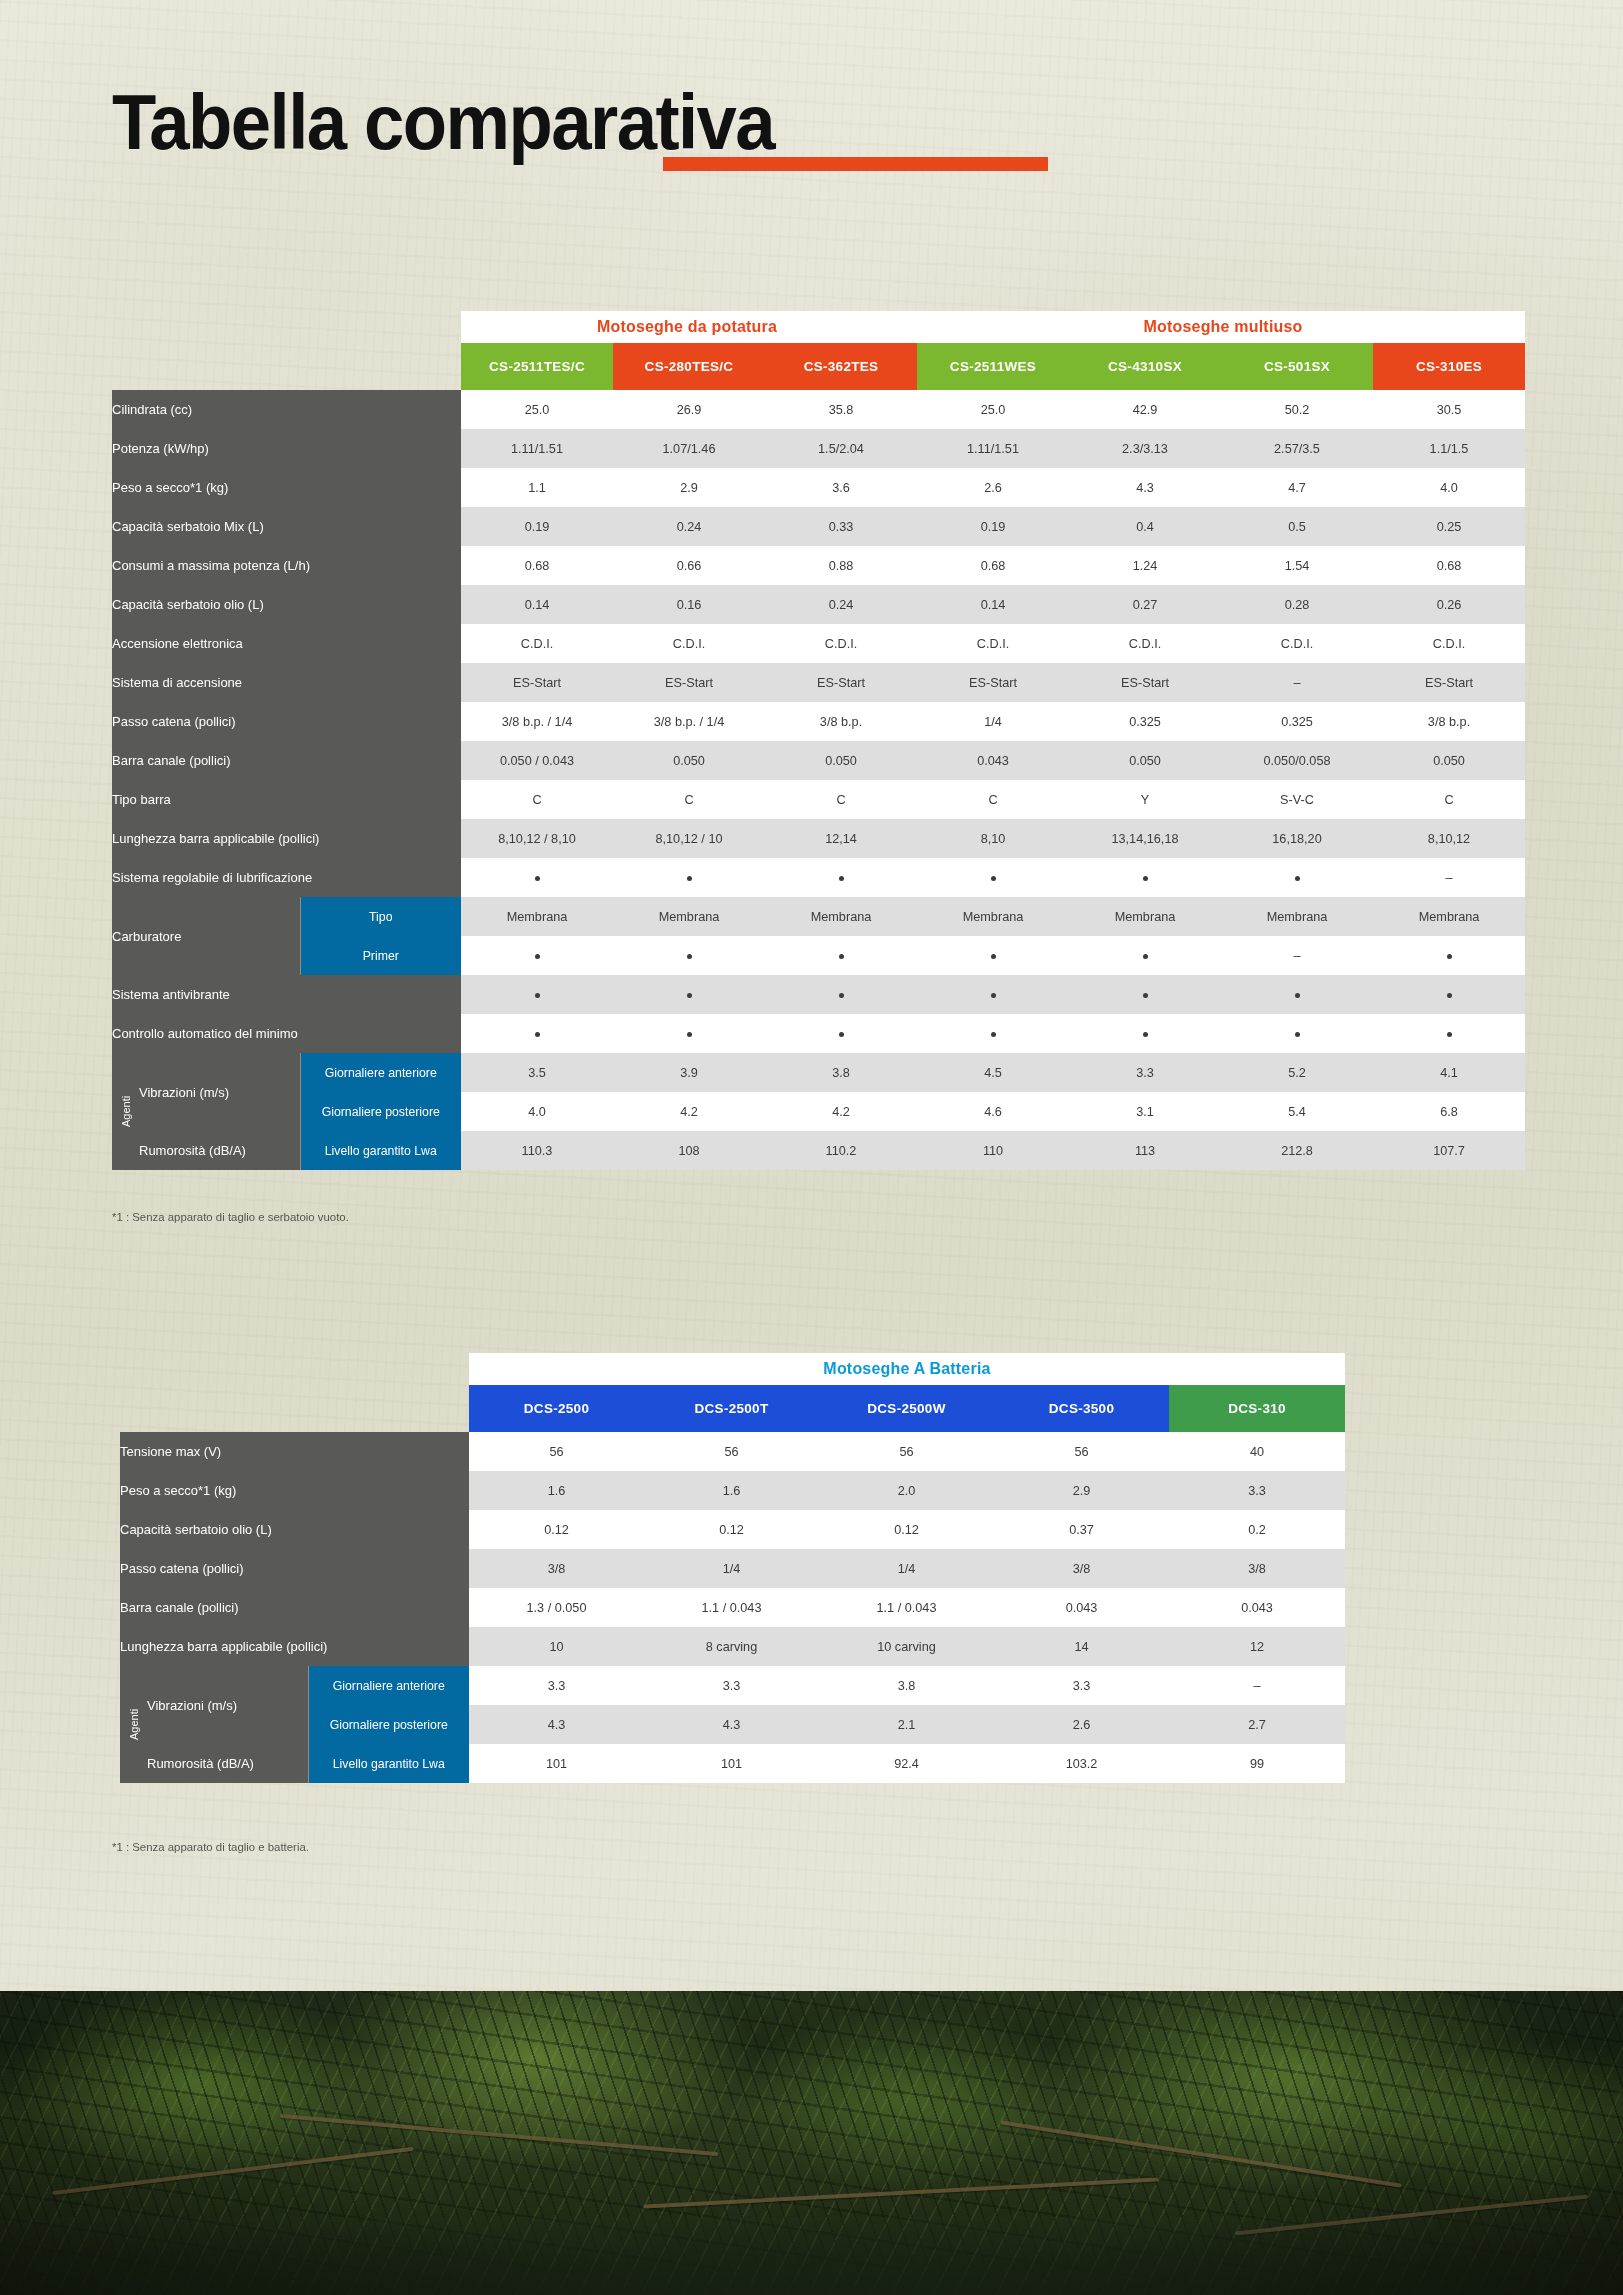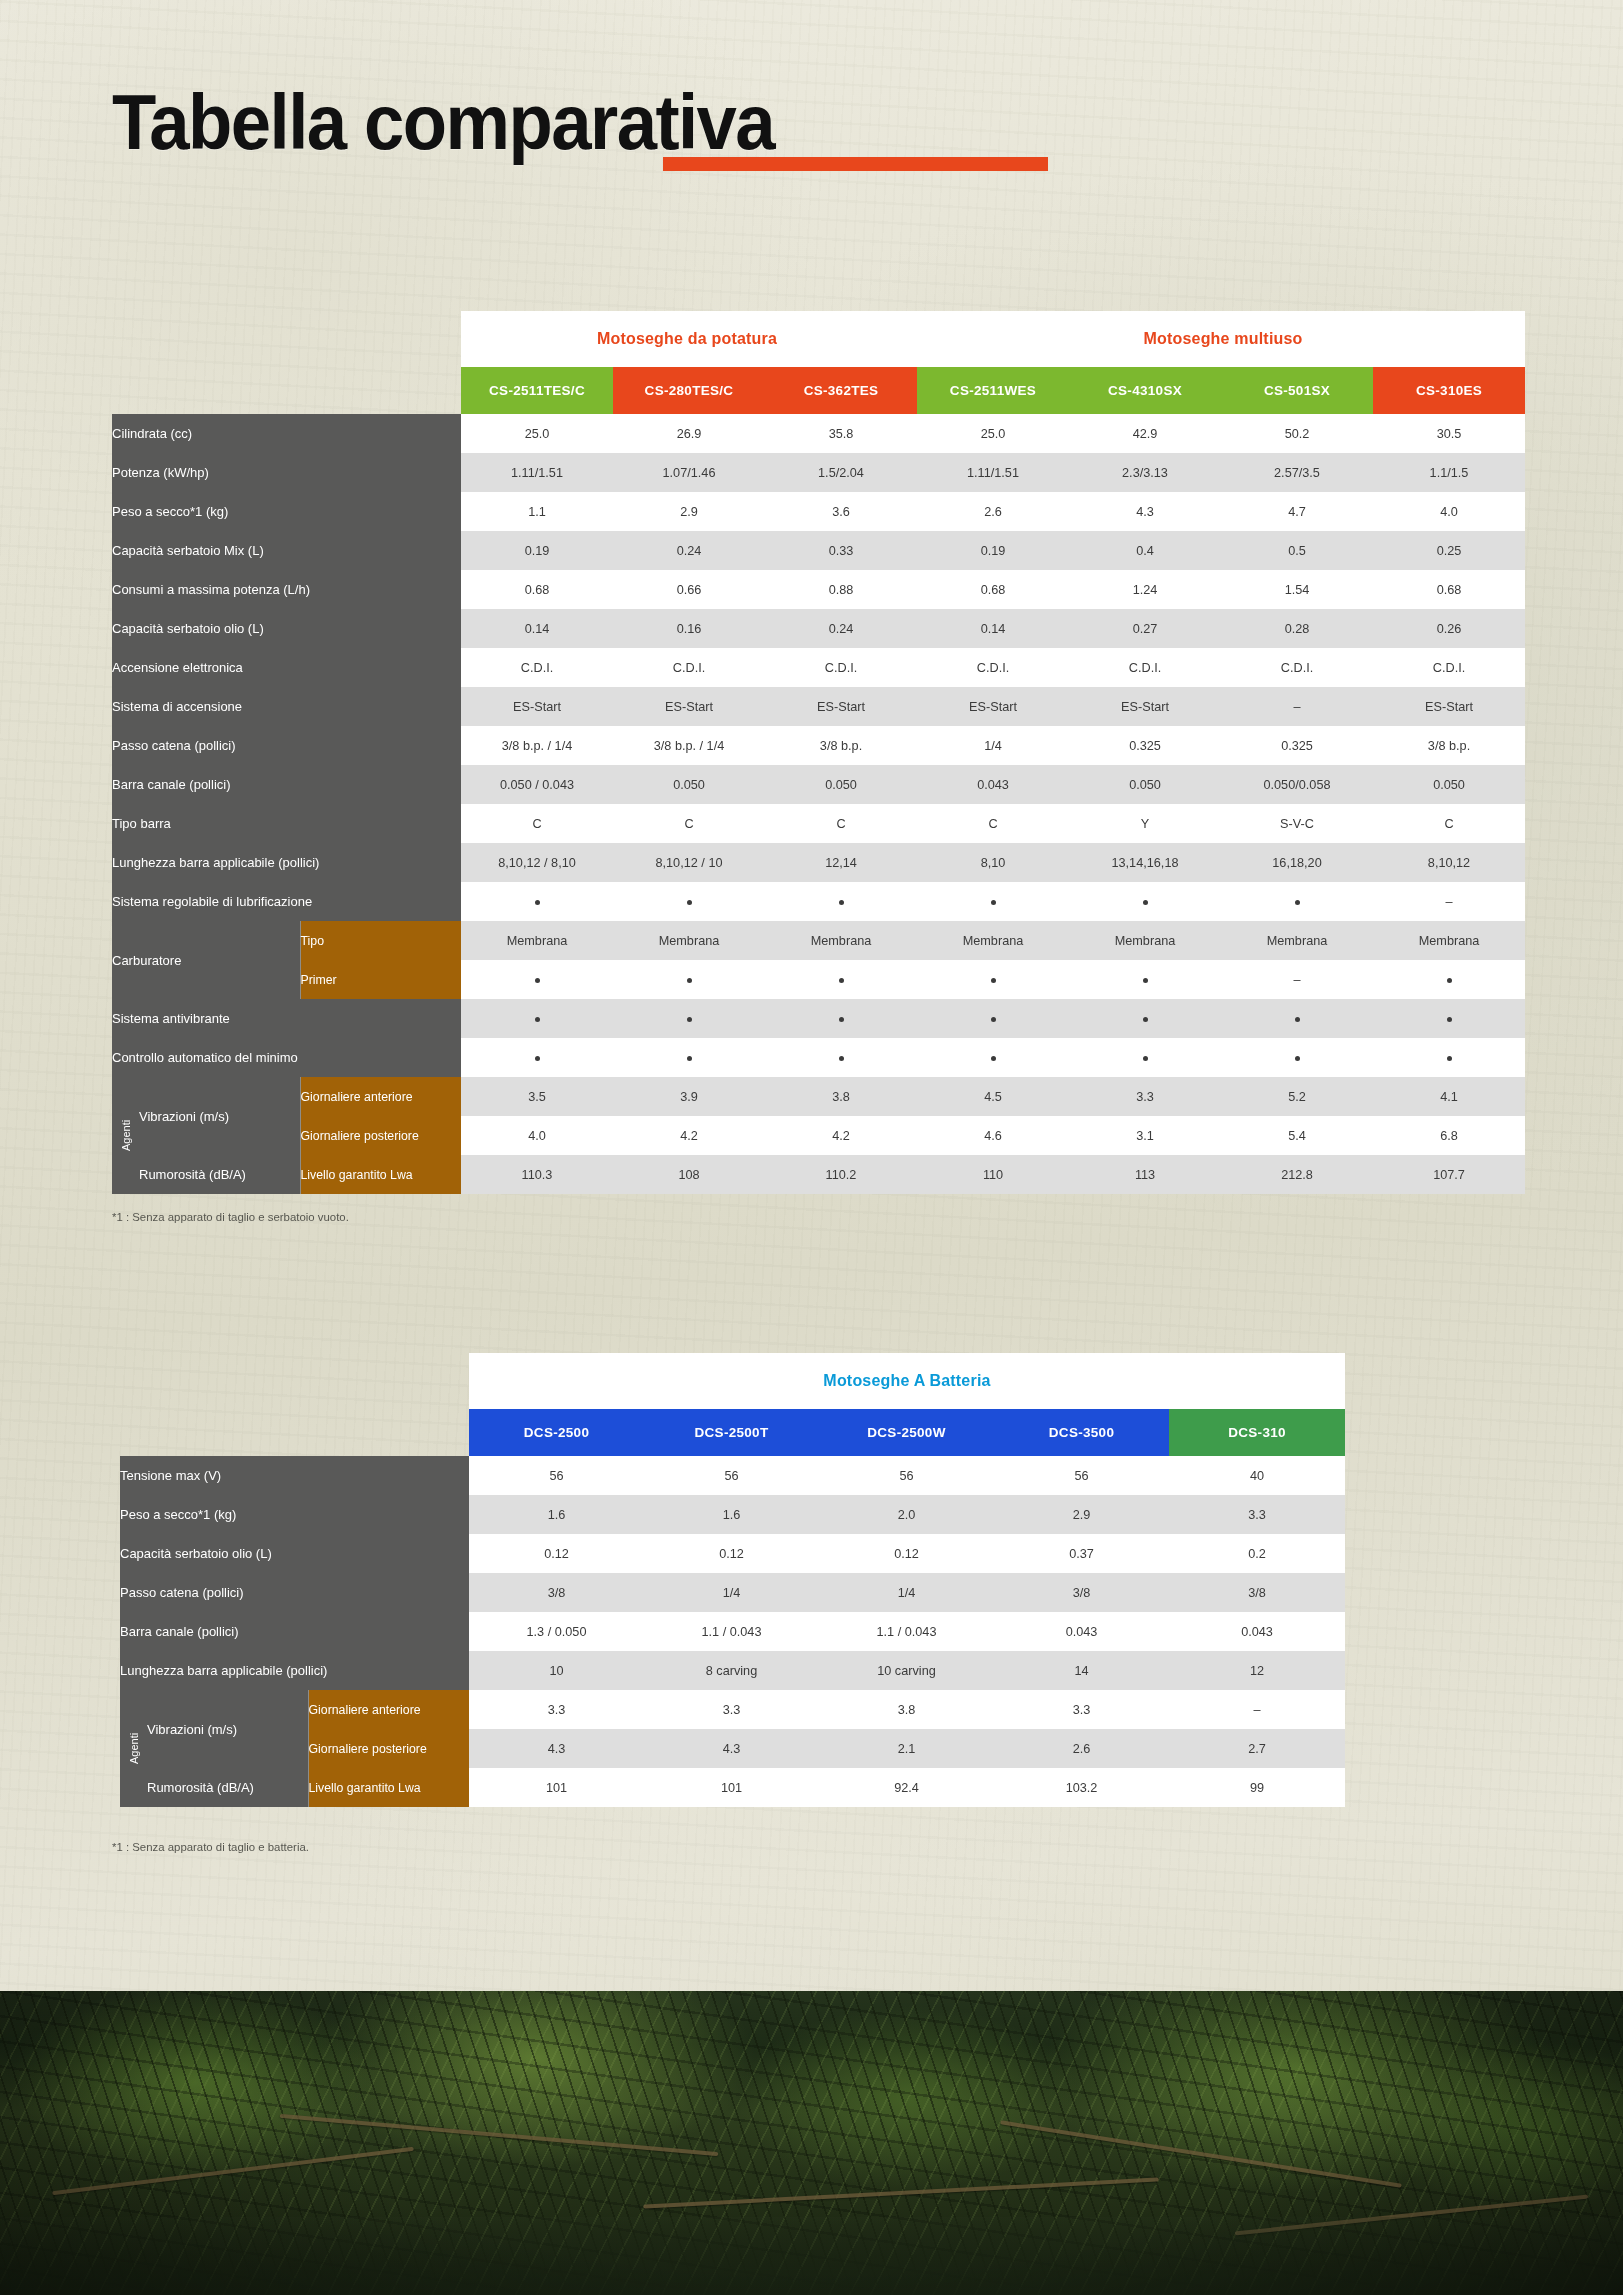--- a/index.html
+++ b/index.html
@@ -50,29 +50,29 @@
   
   .lbl {
     background:#595958; color:#fff;
     font-size:13px; font-weight:400;
     padding:0 8.5px 0 10px;
     border-bottom:0.8px solid #e6e4da;
     border-right:0.8px solid #a8a8a4;
     height:39px; vertical-align:middle;
     text-align:left; white-space:nowrap;
   }
-  .lbl.sub { background:#a16207; border-left:0.8px solid #8d8d8a; font-size:12.3px;}
+  .lbl.sub { background:#0369a1; border-left:0.8px solid #8d8d8a; font-size:12.3px;text-align:center;}
   .lbl.vert {
     writing-mode:vertical-rl; transform:rotate(180deg);
     text-align:center; font-size:11px; padding:5px 0; width:27px;
   }
 
   
   .grp {
-    background:#fff; text-align:center; height:56px; vertical-align:middle;
+    background:#fff; text-align:center; height:32px; vertical-align:middle;
     font-size:16px; font-weight:bold; letter-spacing:0.2px;
   }
   .grp.orange { color:#e8471c; }
   .grp.blue   { color:#0a9ad8; }
   .grp-gap { background:transparent; }
 
   
   .mdl {
     height:47px; vertical-align:middle; text-align:center;
     color:#fff; font-size:13.5px; font-weight:bold; letter-spacing:0.3px;

